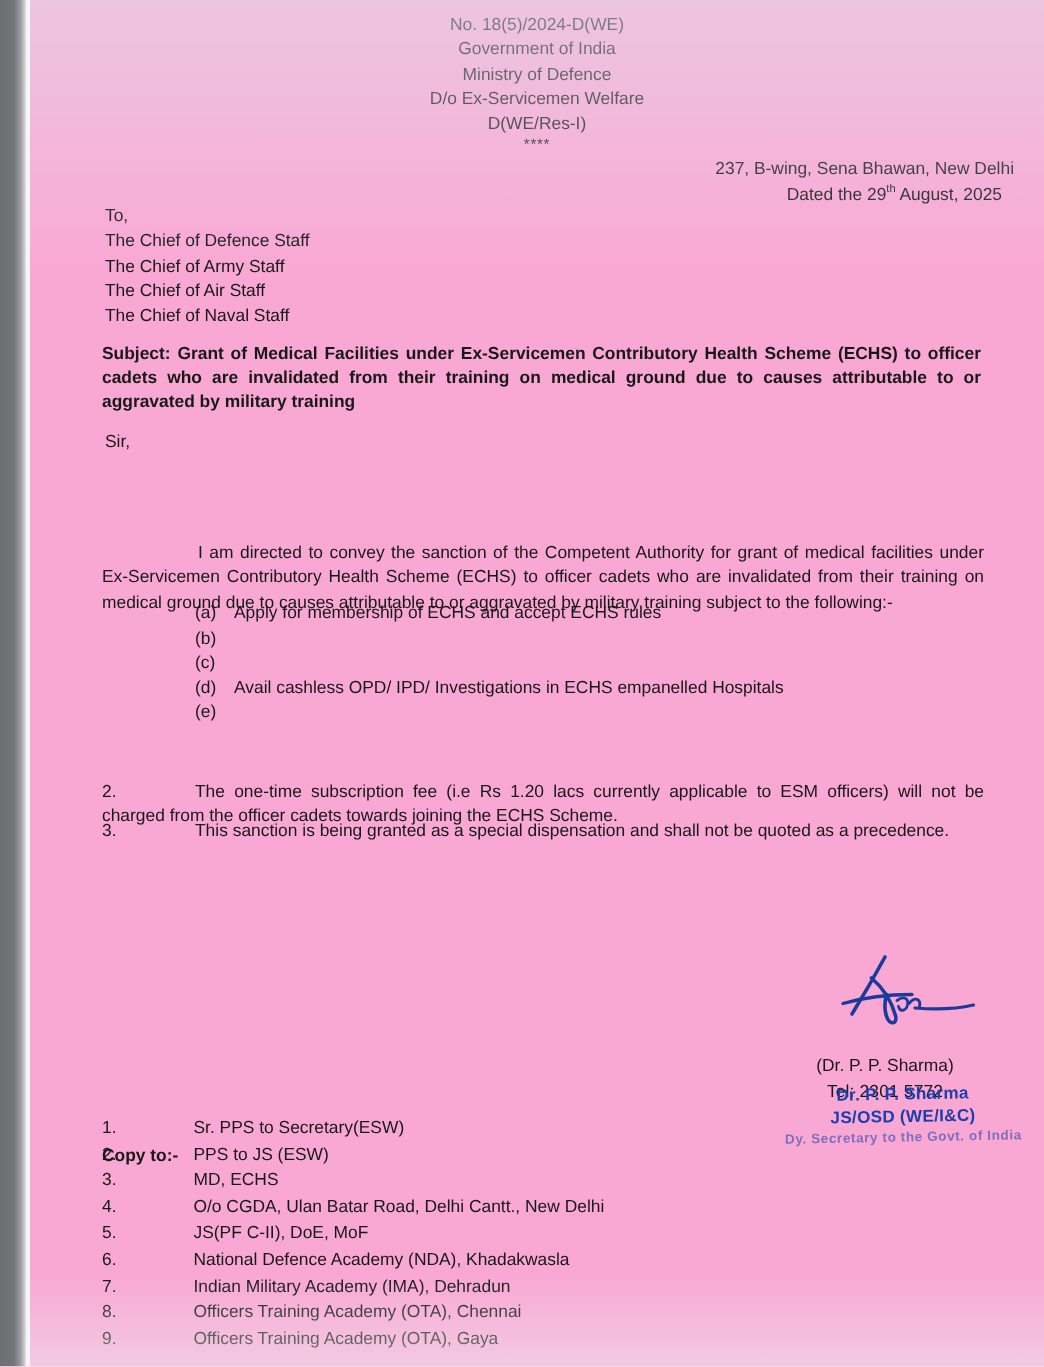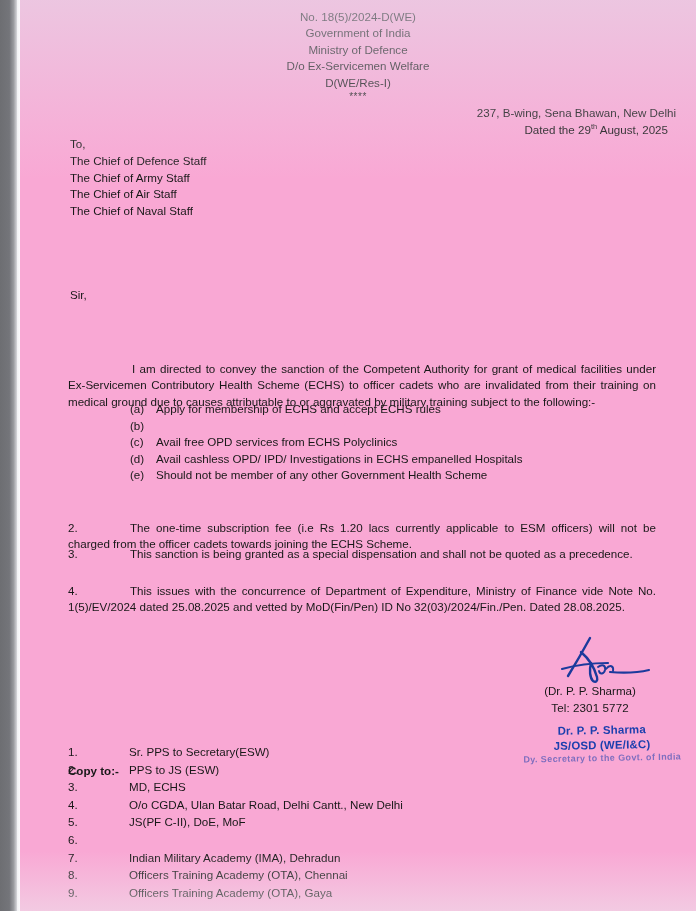--- a/index.html
+++ b/index.html
@@ -167,21 +167,21 @@
   }
   .sig-svg {
     position: absolute;
     left: 60px;
     top: -4px;
   }
   .sig-name, .sig-desig, .sig-tel {
     position: relative;
     z-index: 1;
   }
-  .sig-name { margin-top: 43px; }
+  .sig-name { margin-top: 63px; }
   .sig-tel { letter-spacing: 0.1px; }
 
   .stamp {
     position: absolute;
     left: 492px;
     top: 723px;
     width: 180px;
     text-align: center;
     color: #1b3fae;
     font-weight: bold;
@@ -243,58 +243,54 @@
     </div>
 
     <div class="to-block">
       <div>To,</div>
       <div>The Chief of Defence Staff</div>
       <div>The Chief of Army Staff</div>
       <div>The Chief of Air Staff</div>
       <div>The Chief of Naval Staff</div>
     </div>
 
+    <div class="subject">Subject: Grant of Medical Facilities under Ex-Servicemen Contributory Health Scheme (ECHS) to officer cadets who are invalidated from their training on medical ground due to causes attributable to or aggravated by military training</div>
 
     <div class="salutation">Sir,</div>
 
     <div class="para para-1">I am directed to convey the sanction of the Competent Authority for grant of medical facilities under Ex-Servicemen Contributory Health Scheme (ECHS) to officer cadets who are invalidated from their training on medical ground due to causes attributable to or aggravated by military training  subject to the following:-</div>
 
     <div class="abc-list">
       <div class="abc-row">
         <span class="abc-mark">(a)</span>
         <span>Apply for membership of ECHS and accept ECHS rules</span>
       </div>
       <div class="abc-row">
         <span class="abc-mark">(b)</span>
       </div>
       <div class="abc-row">
         <span class="abc-mark">(c)</span>
-        <span>Avail free OPD services from ECHS Polyclinics</span>
       </div>
       <div class="abc-row">
         <span class="abc-mark">(d)</span>
         <span>Avail cashless OPD/ IPD/ Investigations in ECHS empanelled Hospitals</span>
       </div>
       <div class="abc-row">
         <span class="abc-mark">(e)</span>
-        <span>Should not be member of any other Government Health Scheme</span>
       </div>
     </div>
 
     <div class="npara npara-2">
       <span class="num">2.</span><span>The one-time subscription fee (i.e Rs 1.20 lacs currently applicable to ESM officers) will not be charged from the officer cadets towards joining the ECHS Scheme.</span>
     </div>
 
     <div class="npara npara-3">
       <span class="num">3.</span><span>This sanction is being granted as a special dispensation and shall not be quoted as a precedence.</span>
     </div>
 
-    <div class="npara npara-4">
-      <span class="num">4.</span><span>This issues with the concurrence of Department of Expenditure, Ministry of Finance vide Note No.  1(5)/EV/2024  dated  25.08.2025  and  vetted  by  MoD(Fin/Pen)  ID  No 32(03)/2024/Fin./Pen. Dated 28.08.2025.</span>
-    </div>
 
     <div class="sig-block">
       <svg class="sig-svg" width="110" height="56" viewBox="0 0 110 56">
         <g fill="none" stroke="#1b3a9c" stroke-linecap="round" stroke-linejoin="round">
           <path d="M40 2 C34 13, 26 27, 18 40" stroke-width="2.4"></path>
           <path d="M31 16 C38 22, 44 30, 47 41 C48 45, 46 47, 43 45 C40 42, 39 34, 41 27" stroke-width="2.4"></path>
           <path d="M12 33 C26 29, 42 27, 58 27" stroke-width="2.2"></path>
           <path d="M48 31 C52 28, 56 29, 55 34 C54 38, 50 39, 49 35" stroke-width="1.9"></path>
           <path d="M56 33 C60 28, 64 30, 63 35" stroke-width="1.9"></path>
           <path d="M60 36 C72 37, 86 37, 99 34" stroke-width="2.1"></path>
@@ -327,20 +323,21 @@
       <div class="copy-row">
         <span class="copy-num">4.</span>
         <span>O/o CGDA, Ulan Batar Road, Delhi Cantt., New Delhi</span>
       </div>
       <div class="copy-row">
         <span class="copy-num">5.</span>
         <span>JS(PF C-II), DoE, MoF</span>
       </div>
       <div class="copy-row">
         <span class="copy-num">6.</span>
+        <span>National Defence Academy (NDA), Khadakwasla</span>
       </div>
       <div class="copy-row">
         <span class="copy-num">7.</span>
         <span>Indian Military Academy (IMA), Dehradun</span>
       </div>
       <div class="copy-row">
         <span class="copy-num">8.</span>
         <span>Officers Training Academy (OTA), Chennai</span>
       </div>
       <div class="copy-row">

